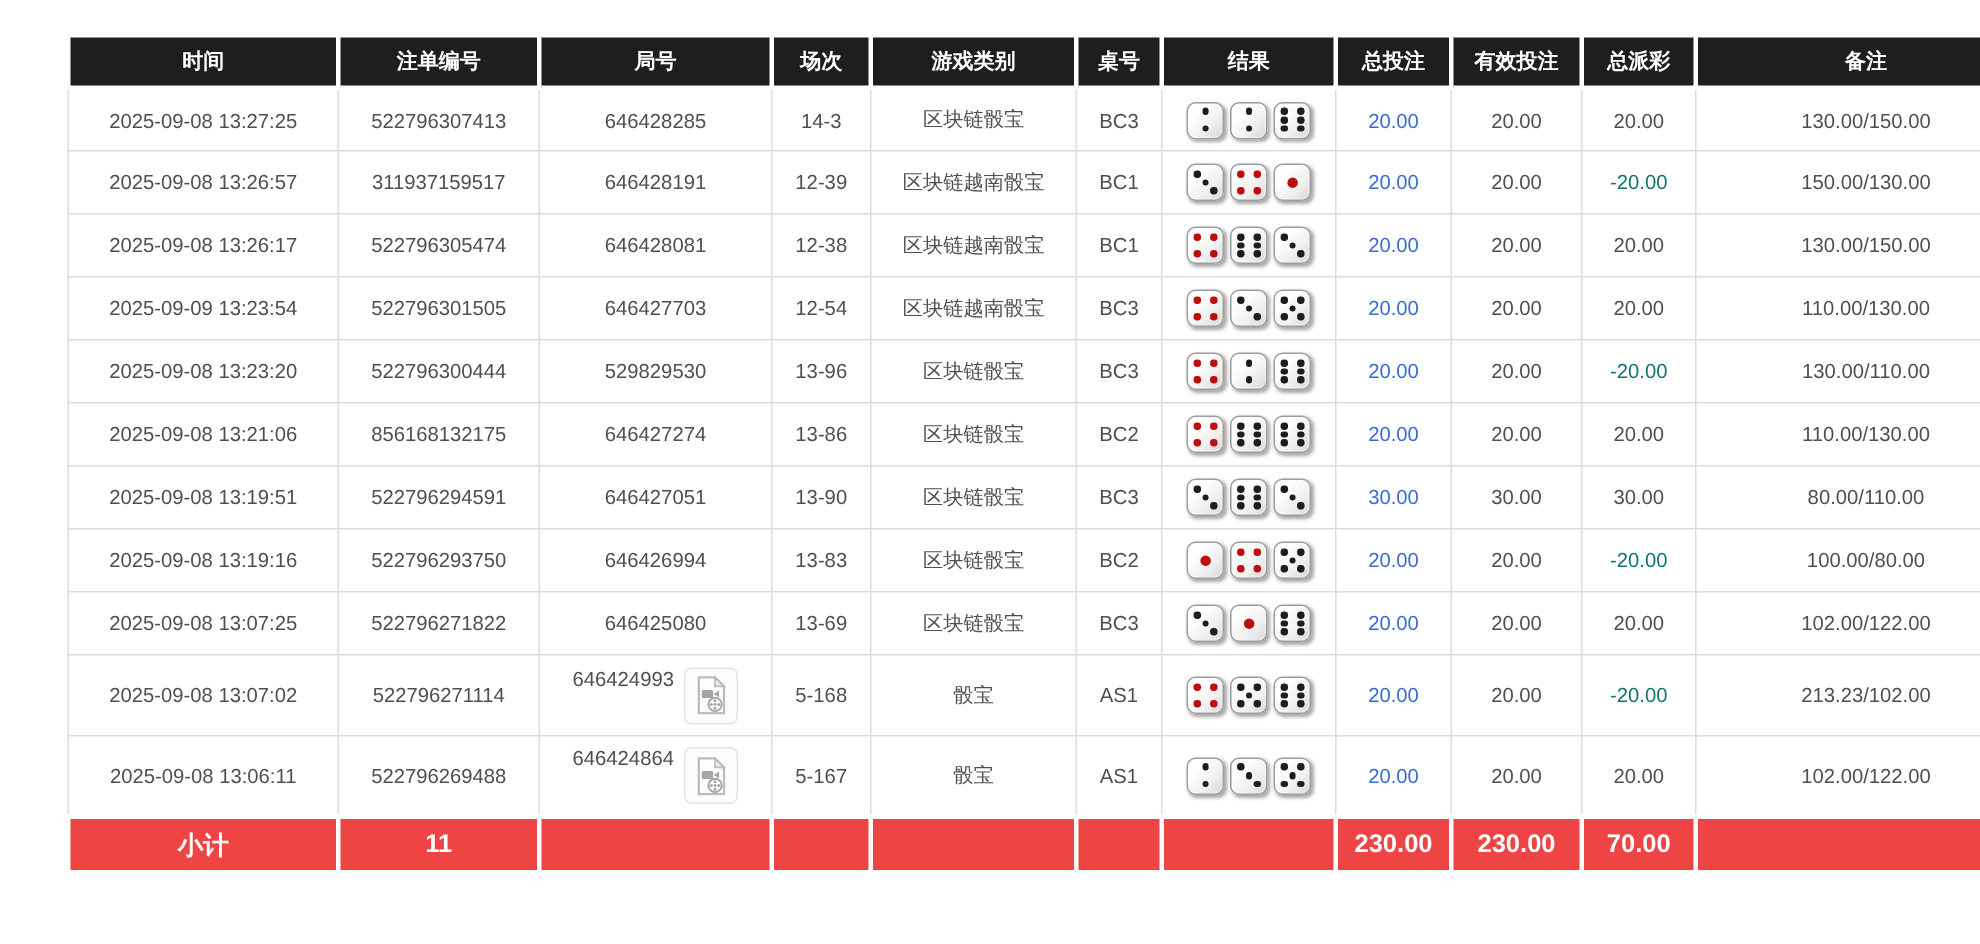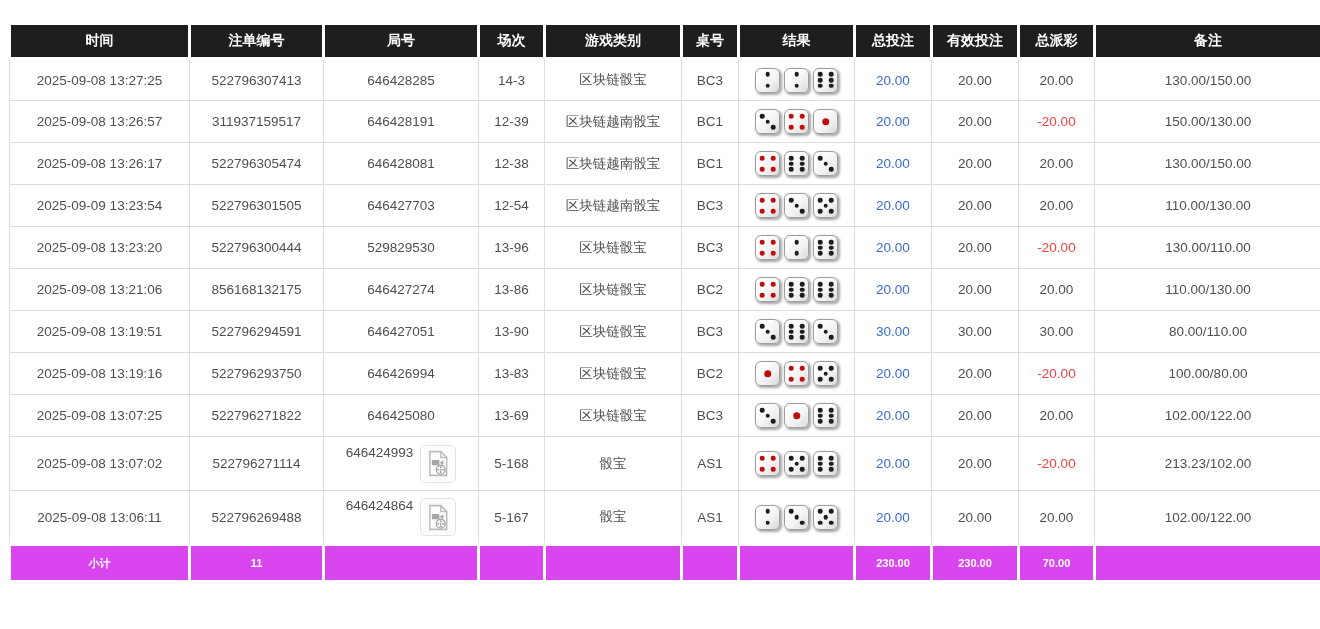--- a/index.html
+++ b/index.html
@@ -1,21 +1,21 @@
 <!DOCTYPE html>
 <html><head>
 <meta charset="utf-8">
 <style>
   * { box-sizing: border-box; }
   body {
     margin: 0;
     background: #ffffff;
     font-family: "Liberation Sans", "DejaVu Sans", sans-serif;
   }
-  .page { padding: 22px 0 0 8px; }
+  .page { padding: 22px 0 0 8px; margin-left: 36px; }
 
   table.records {
     border-collapse: collapse;
     table-layout: fixed;
     width: 1312px;
   }
   table.records th {
     background: #1e1e1e;
     color: #ffffff;
     font-size: 14px;
@@ -31,33 +31,33 @@
     font-size: 13.5px;
     color: #4f4f4f;
     padding: 0 3px;
     overflow: hidden;
     white-space: nowrap;
   }
   tbody tr { height: 42px; }
   tbody tr.tall { height: 54px; }
 
   table.records tfoot td {
-    background: #d946ef;
+    background: #ef4444;
     color: #ffffff;
     font-weight: bold;
-    font-size: 11px;
+    font-size: 17px;
     text-align: center;
     border: 3px solid #ffffff;
     height: 37px;
     padding: 0 3px;
   }
 
   .amount-link { color: #3a6bd4; }
   .payout { color: #4f4f4f; }
-  .payout.neg { color: #ef4444; }
+  .payout.neg { color: #0f766e; }
 
   
   .dice-wrap {
     display: flex;
     justify-content: center;
     align-items: center;
     gap: 4px;
   }
   .die {
     position: relative;

